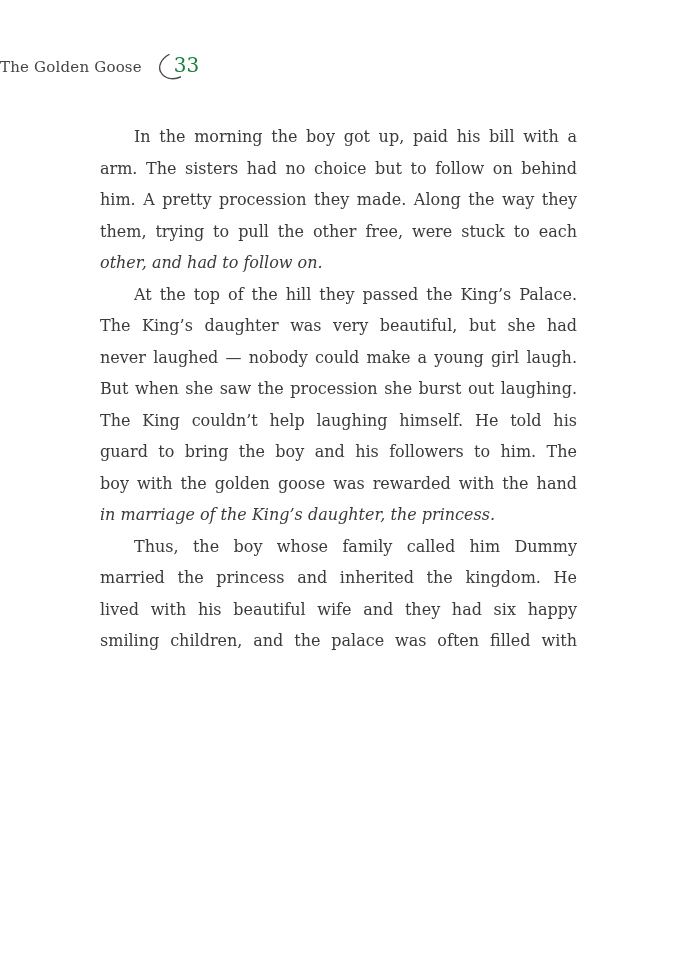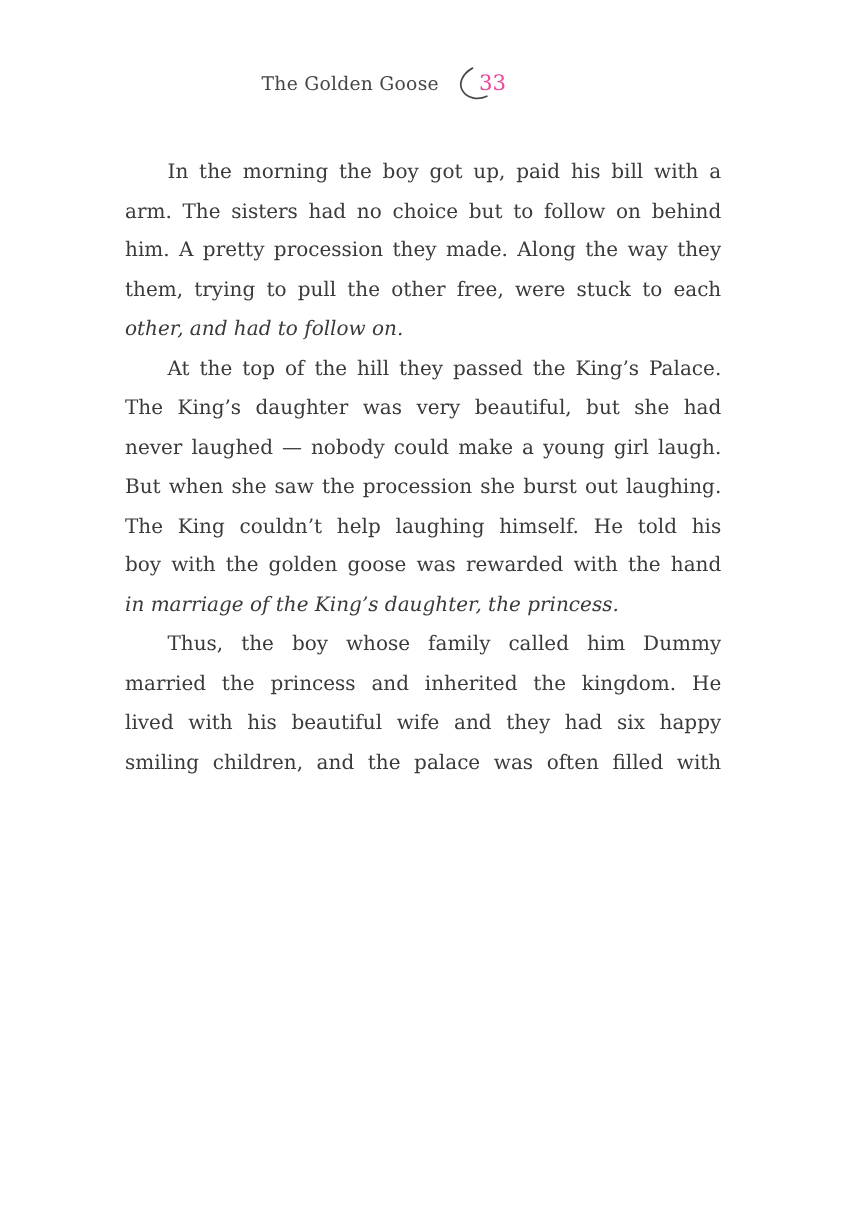--- a/index.html
+++ b/index.html
@@ -14,39 +14,39 @@
     background: #ffffff;
     font-family: "DejaVu Serif", "Liberation Serif", serif;
     overflow: hidden;
   }
   .header {
     position: absolute;
     top: 44px;
     left: 0;
     right: 67px;
     display: flex;
-    justify-content: center;
+    justify-content: flex-start;
     align-items: baseline;
     color: #454545;
     font-size: 15px;
     line-height: 20px;
   }
   .header .title {
     letter-spacing: 0.2px;
   }
   .header .ornament {
     width: 26px;
     height: 28px;
     margin-left: 14px;
     margin-right: -8px;
     transform: translateY(9px);
   }
   .header .page-number {
-    font-size: 17px;
-    color: #ec4899;
+    font-size: 20px;
+    color: #15803d;
   }
   .body-text {
     position: absolute;
     top: 99px;
     left: 100px;
     width: 477px;
     color: #3a3a3a;
     font-size: 16px;
     line-height: 31.5px;
     margin-top: 22px;
@@ -90,20 +90,21 @@
       <div class="line">them, trying to pull the other free, were stuck to each</div>
       <div class="line last">other, and had to follow on.</div>
     </div>
 
     <div class="paragraph">
       <div class="line indent">At the top of the hill they passed the King’s Palace.</div>
       <div class="line">The King’s daughter was very beautiful, but she had</div>
       <div class="line">never laughed — nobody could make a young girl laugh.</div>
       <div class="line">But when she saw the procession she burst out laughing.</div>
       <div class="line">The King couldn’t help laughing himself. He told his</div>
+      <div class="line">guard to bring the boy and his followers to him. The</div>
       <div class="line">boy with the golden goose was rewarded with the hand</div>
       <div class="line last">in marriage of the King’s daughter, the princess.</div>
     </div>
 
     <div class="paragraph">
       <div class="line indent">Thus, the boy whose family called him Dummy</div>
       <div class="line">married the princess and inherited the kingdom. He</div>
       <div class="line">lived with his beautiful wife and they had six happy</div>
       <div class="line">smiling children, and the palace was often filled with</div>
     </div>

